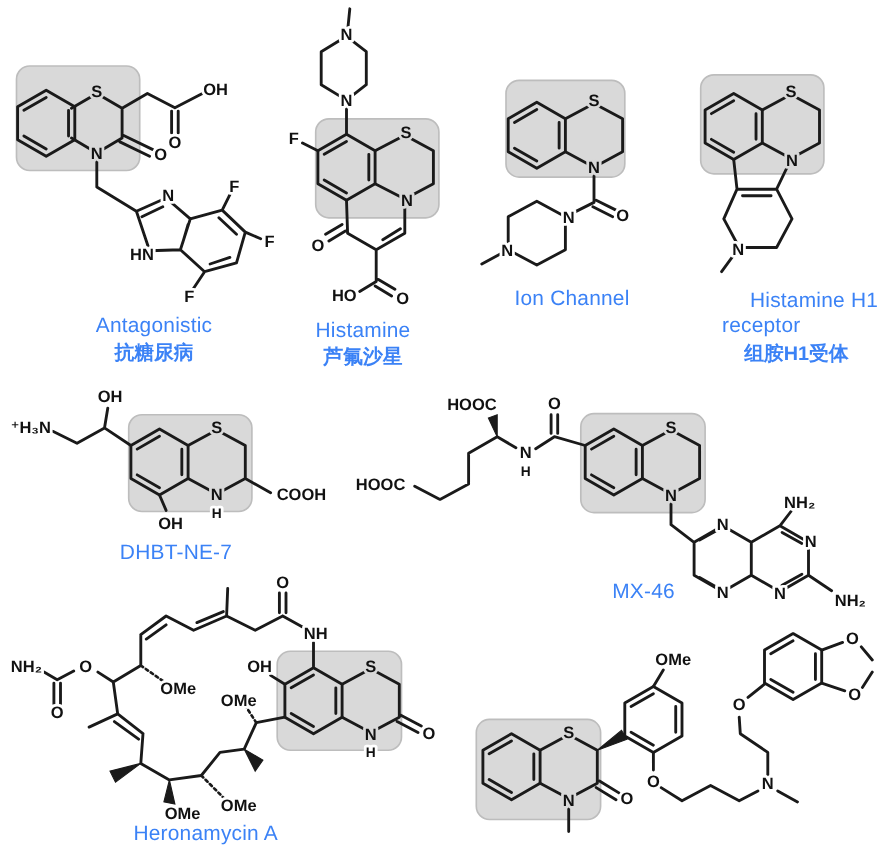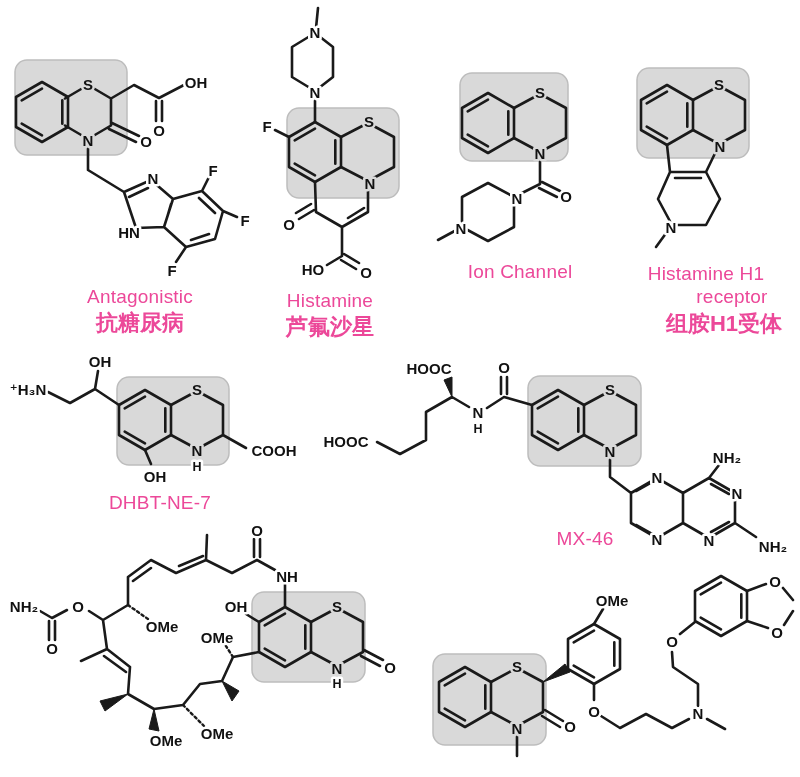--- a/index.html
+++ b/index.html
@@ -8,23 +8,23 @@
   .stage svg{position:absolute;left:0;top:0;}
   .bond{stroke:#1a1a1a;stroke-width:2.6;fill:none;stroke-linecap:round;stroke-linejoin:round;}
   .hash{stroke-dasharray:2.5 3;stroke-width:2.4;}
   .wedge{fill:#1a1a1a;stroke:#1a1a1a;stroke-width:1;}
   .hl{fill:#d9d9d9;stroke:#bdbdbd;stroke-width:1.5;}
   text.atom{font-family:"Liberation Sans","DejaVu Sans",sans-serif;font-size:15px;font-weight:700;
             fill:#111;text-anchor:middle;dominant-baseline:central;
             paint-order:stroke fill;stroke:#ffffff;stroke-width:5px;stroke-linejoin:round;}
   text.on-hl{stroke:#d9d9d9;}
   text.hyd{font-size:12.5px;}
-  .lbl{position:absolute;transform:translateX(-50%);white-space:nowrap;text-align:center;color:#ec4899;}
+  .lbl{position:absolute;transform:translateX(-50%);white-space:nowrap;text-align:center;color:#3b82f6;}
   .lbl-en{font-size:19px;font-weight:500;letter-spacing:.2px;}
-  .lbl-zh{font-size:22px;font-weight:600;}
+  .lbl-zh{font-size:18px;font-weight:600;}
 </style>
 </head>
 <body>
 
 <div class="stage">
 <svg width="800" height="777" viewBox="0 0 800 777">
   <defs>
     <g id="benz">
       <path class="bond" d="M0,-30 L26,-15 L26,15 L0,30 L-26,15 L-26,-15 Z"></path>
       <path class="bond" d="M-20.3,-11.7 L0,-23.4 M20.3,-11.7 L20.3,11.7 M0,23.4 L-20.3,11.7"></path>
@@ -229,22 +229,23 @@
 </svg>
 
 <div class="lbl lbl-en" style="left:140px;top:286px">Antagonistic</div>
 <div class="lbl lbl-zh" style="left:140px;top:308px">抗糖尿病</div>
 
 <div class="lbl lbl-en" style="left:330px;top:290px">Histamine</div>
 <div class="lbl lbl-zh" style="left:330px;top:312px">芦氟沙星</div>
 
 <div class="lbl lbl-en" style="left:520px;top:261px">Ion Channel</div>
 
-<div class="lbl lbl-en" style="left:706px;top:263px">Histamine H1</div>
-<div class="lbl lbl-en" style="left:732px;top:286px">receptor</div>
+<div class="lbl lbl-en" style="left:740px;top:263px">Histamine H1</div>
+<div class="lbl lbl-en" style="left:692px;top:286px">receptor</div>
 <div class="lbl lbl-zh" style="left:724px;top:309px">组胺H1受体</div>
 
 <div class="lbl lbl-en" style="left:160px;top:492px">DHBT-NE-7</div>
 
 <div class="lbl lbl-en" style="left:585px;top:528px">MX-46</div>
 
+<div class="lbl lbl-en" style="left:187px;top:748px">Heronamycin A</div>
 
 </div>
 
 </body></html>

